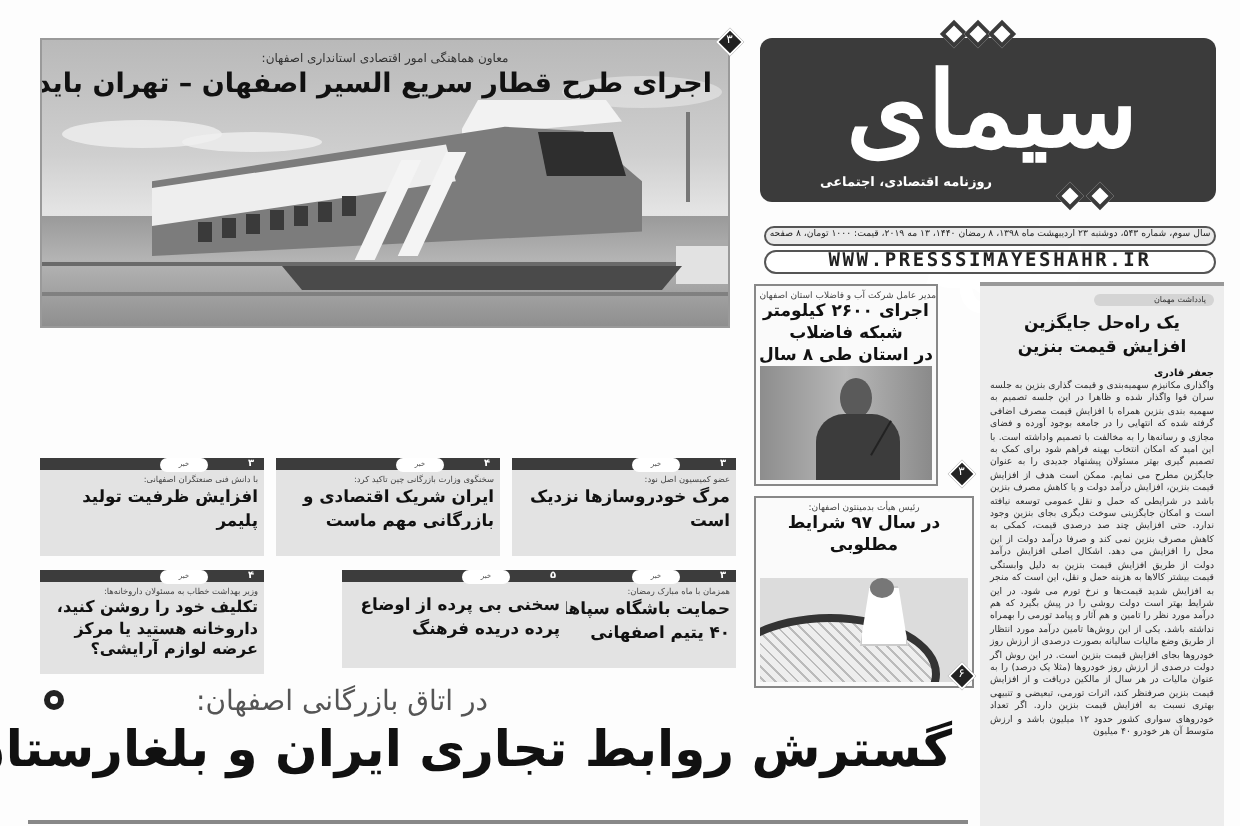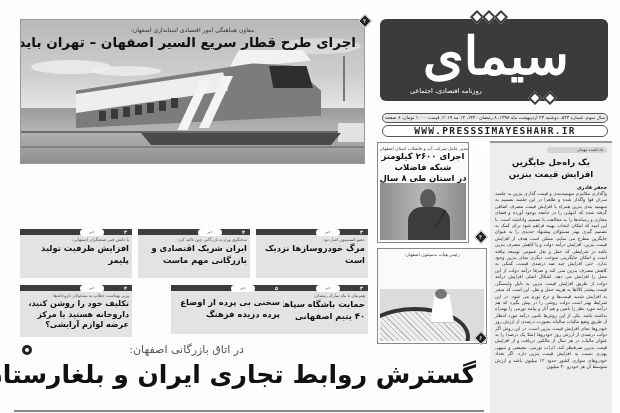--- a/index.html
+++ b/index.html
@@ -47,21 +47,21 @@
   
   .masthead {
     position: absolute; left: 380px; top: 19px; width: 228px; height: 82px;
     background: #3b3b3b; border-radius: 6px;
   }
   .mast-title {
     position: absolute; left: 16px; top: 2px; width: 200px; text-align: center;
     font-family: "DejaVu Serif", serif; font-weight: bold; font-size: 52px; color: #fff; line-height: 70px;
     letter-spacing: -2px; direction: rtl;
   }
-  .mast-sub { position: absolute; left: 30px; top: 84px; transform: translateY(-100%); font-size: 6.5px; color: #fff; font-weight: normal; bottom: 18px; }
+  .mast-sub { position: absolute; left: 30px; top: 84px; transform: translateY(-100%); font-size: 6.5px; color: #fff; font-weight: bold; bottom: 18px; }
   .diamond { position: absolute; width: 10px; height: 10px; background: #fff; border: 2px solid #3b3b3b; transform: rotate(45deg); }
 
   .dateline {
     position: absolute; left: 382px; top: 113px; width: 226px; height: 10px;
     border: 1px solid #555; border-radius: 6px; background: #eaeaea;
     font-size: 4.6px; line-height: 8px; text-align: center; white-space: nowrap; overflow: hidden; color: #222;
   }
   .website {
     position: absolute; left: 382px; top: 125px; width: 226px; height: 12px;
     border: 1.2px solid #555; border-radius: 6px; background: #fff;
@@ -87,21 +87,21 @@
 
   
   .news-box { position: absolute; width: 112px; height: 49px; background: #e3e3e3; }
   .nb-bar { height: 6px; background: #3c3c3c; position: relative; }
   .nb-num { position: absolute; right: 5px; top: 0; font-size: 5px; line-height: 6px; color: #fff; font-weight: bold; }
   .nb-pill { position: absolute; right: 28px; top: -0.5px; width: 24px; height: 7px; background: #fff; border-radius: 4px; font-size: 3.6px; line-height: 7px; text-align: center; color: #555; }
   .nb-kicker { font-size: 4.2px; color: #444; padding: 2px 3px 0 3px; white-space: nowrap; }
   .nb-title { font-weight: bold; font-size: 8.4px; line-height: 11.5px; padding: 1px 3px 0 3px; color: #111; }
 
   
-  .bottom-kicker { position: absolute; right: 376px; top: 343px; font-size: 11px; color: #555; }
+  .bottom-kicker { position: absolute; right: 376px; top: 343px; font-size: 14px; color: #555; }
   .bottom-icon { position: absolute; left: 22px; top: 345px; width: 10px; height: 10px; border-radius: 50%; background: #222; }
   .bottom-icon::after { content: ""; position: absolute; left: 3px; top: 3px; width: 4px; height: 4px; border-radius: 50%; background: #fff; }
   .bottom-title {
     position: absolute; left: 16px; top: 360px; width: 460px; text-align: center; white-space: nowrap;
     font-weight: bold; font-size: 25px; color: #111; letter-spacing: -0.5px;
   }
   .bottom-rule { position: absolute; left: 14px; top: 410px; width: 470px; height: 2px; background: #888; }
 </style>
 </head>
 <body>
@@ -165,20 +165,21 @@
   <div class="pb-img" style="top:40px;background:linear-gradient(90deg,#8d8d8d,#b8b8b8 50%,#8a8a8a);">
     <div style="position:absolute;left:40px;top:6px;width:16px;height:20px;border-radius:50%;background:#5a5a5a;"></div>
     <div style="position:absolute;left:28px;top:24px;width:42px;height:40px;background:#3c3c3c;border-radius:14px 14px 0 0;"></div>
     <div style="position:absolute;left:60px;top:26px;width:1px;height:20px;background:#222;transform:rotate(30deg);"></div>
   </div>
 </div>
 <div class="page-badge" style="left:476px;top:232px;"><span>۳</span></div>
 
 <div class="photo-box" style="left:377px;top:248px;width:110px;height:96px;">
   <div class="pb-kicker">رئیس هیأت بدمینتون اصفهان:</div>
+  <div class="pb-title">در سال ۹۷ شرایط مطلوبی</div>
   <div class="pb-img" style="top:40px;background:#dcdcdc;">
     <div style="position:absolute;left:-20px;top:18px;width:110px;height:60px;border-radius:50%;border:4px solid #333;background:repeating-linear-gradient(45deg,#bbb 0 1px,#eee 1px 4px);"></div>
     <div style="position:absolute;left:50px;top:4px;width:24px;height:30px;background:#fff;clip-path:polygon(20% 0,80% 0,100% 100%,0 100%);border:1px solid #ccc;"></div>
     <div style="position:absolute;left:55px;top:0;width:12px;height:10px;border-radius:50%;background:#777;"></div>
   </div>
 </div>
 <div class="page-badge" style="left:476px;top:333px;"><span>۶</span></div>
 
 <div class="news-box" style="left:256px;top:229px;">
   <div class="nb-bar">

